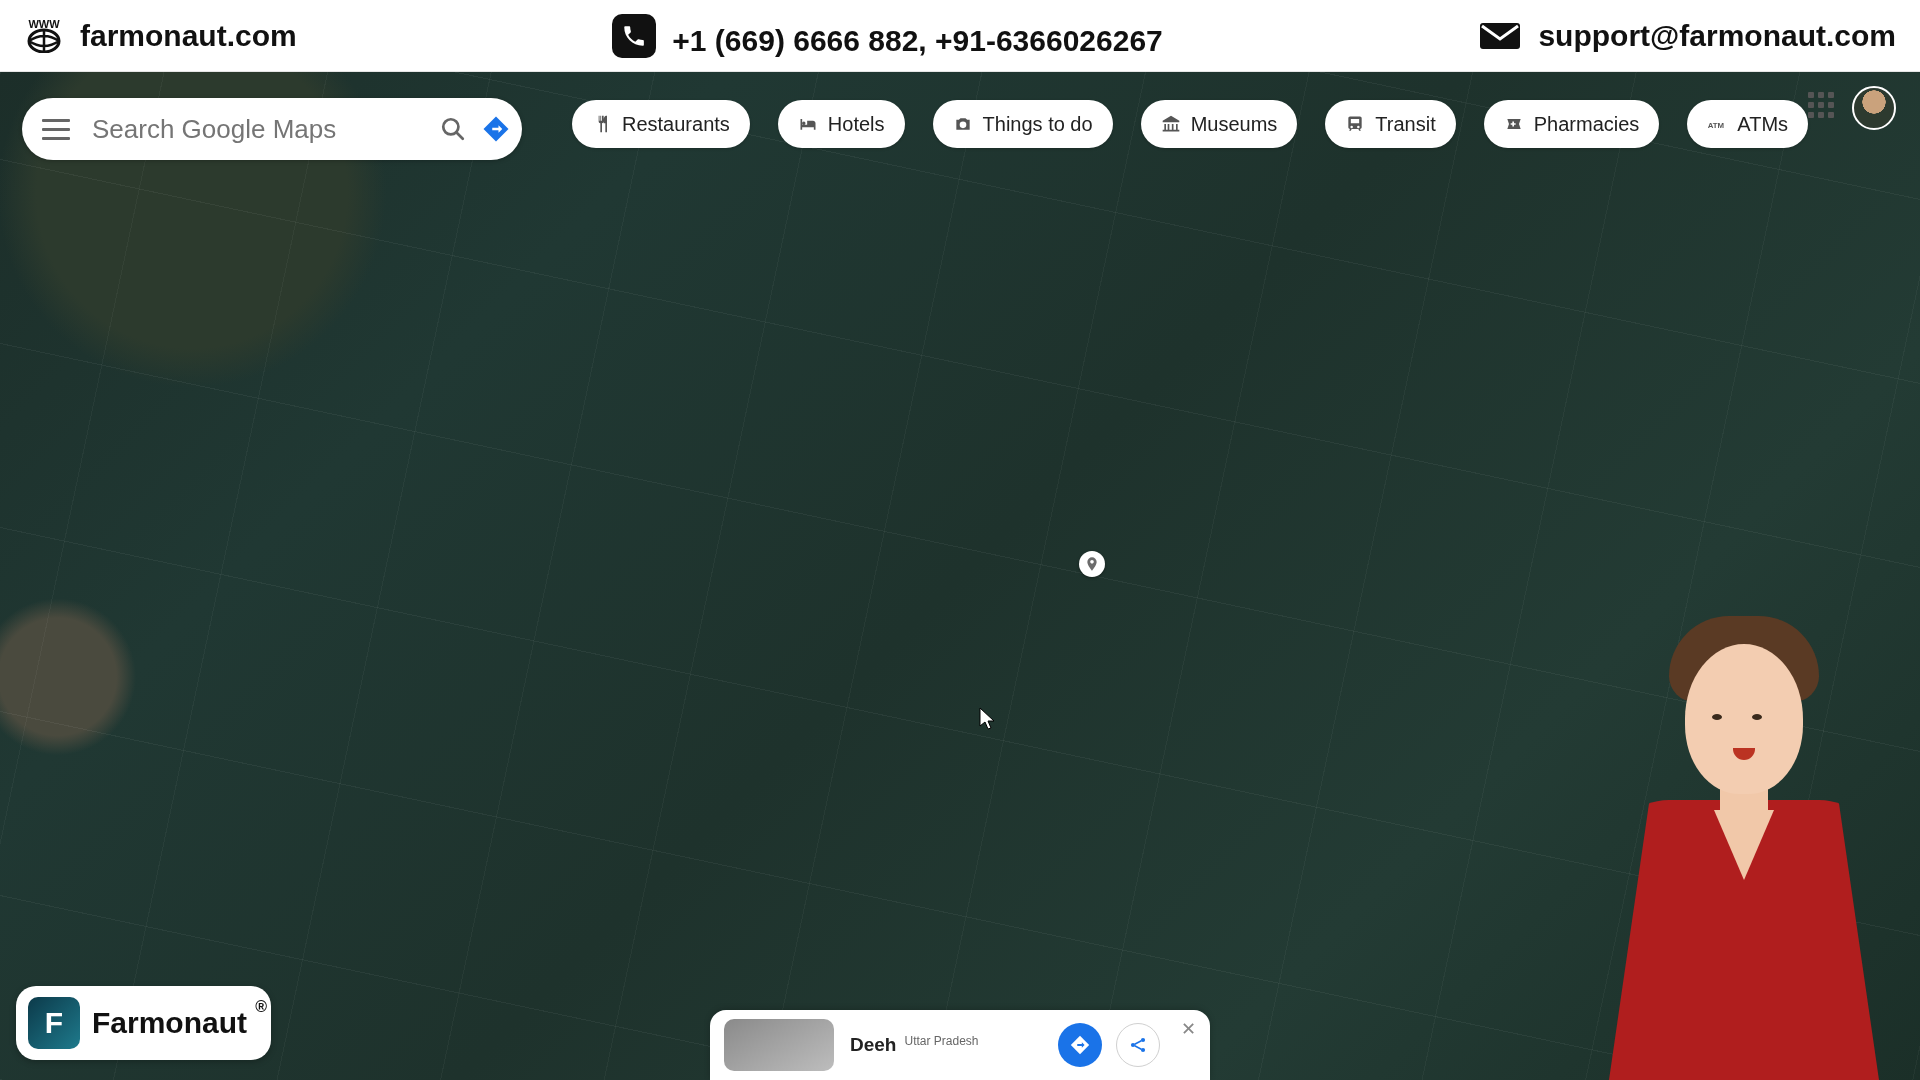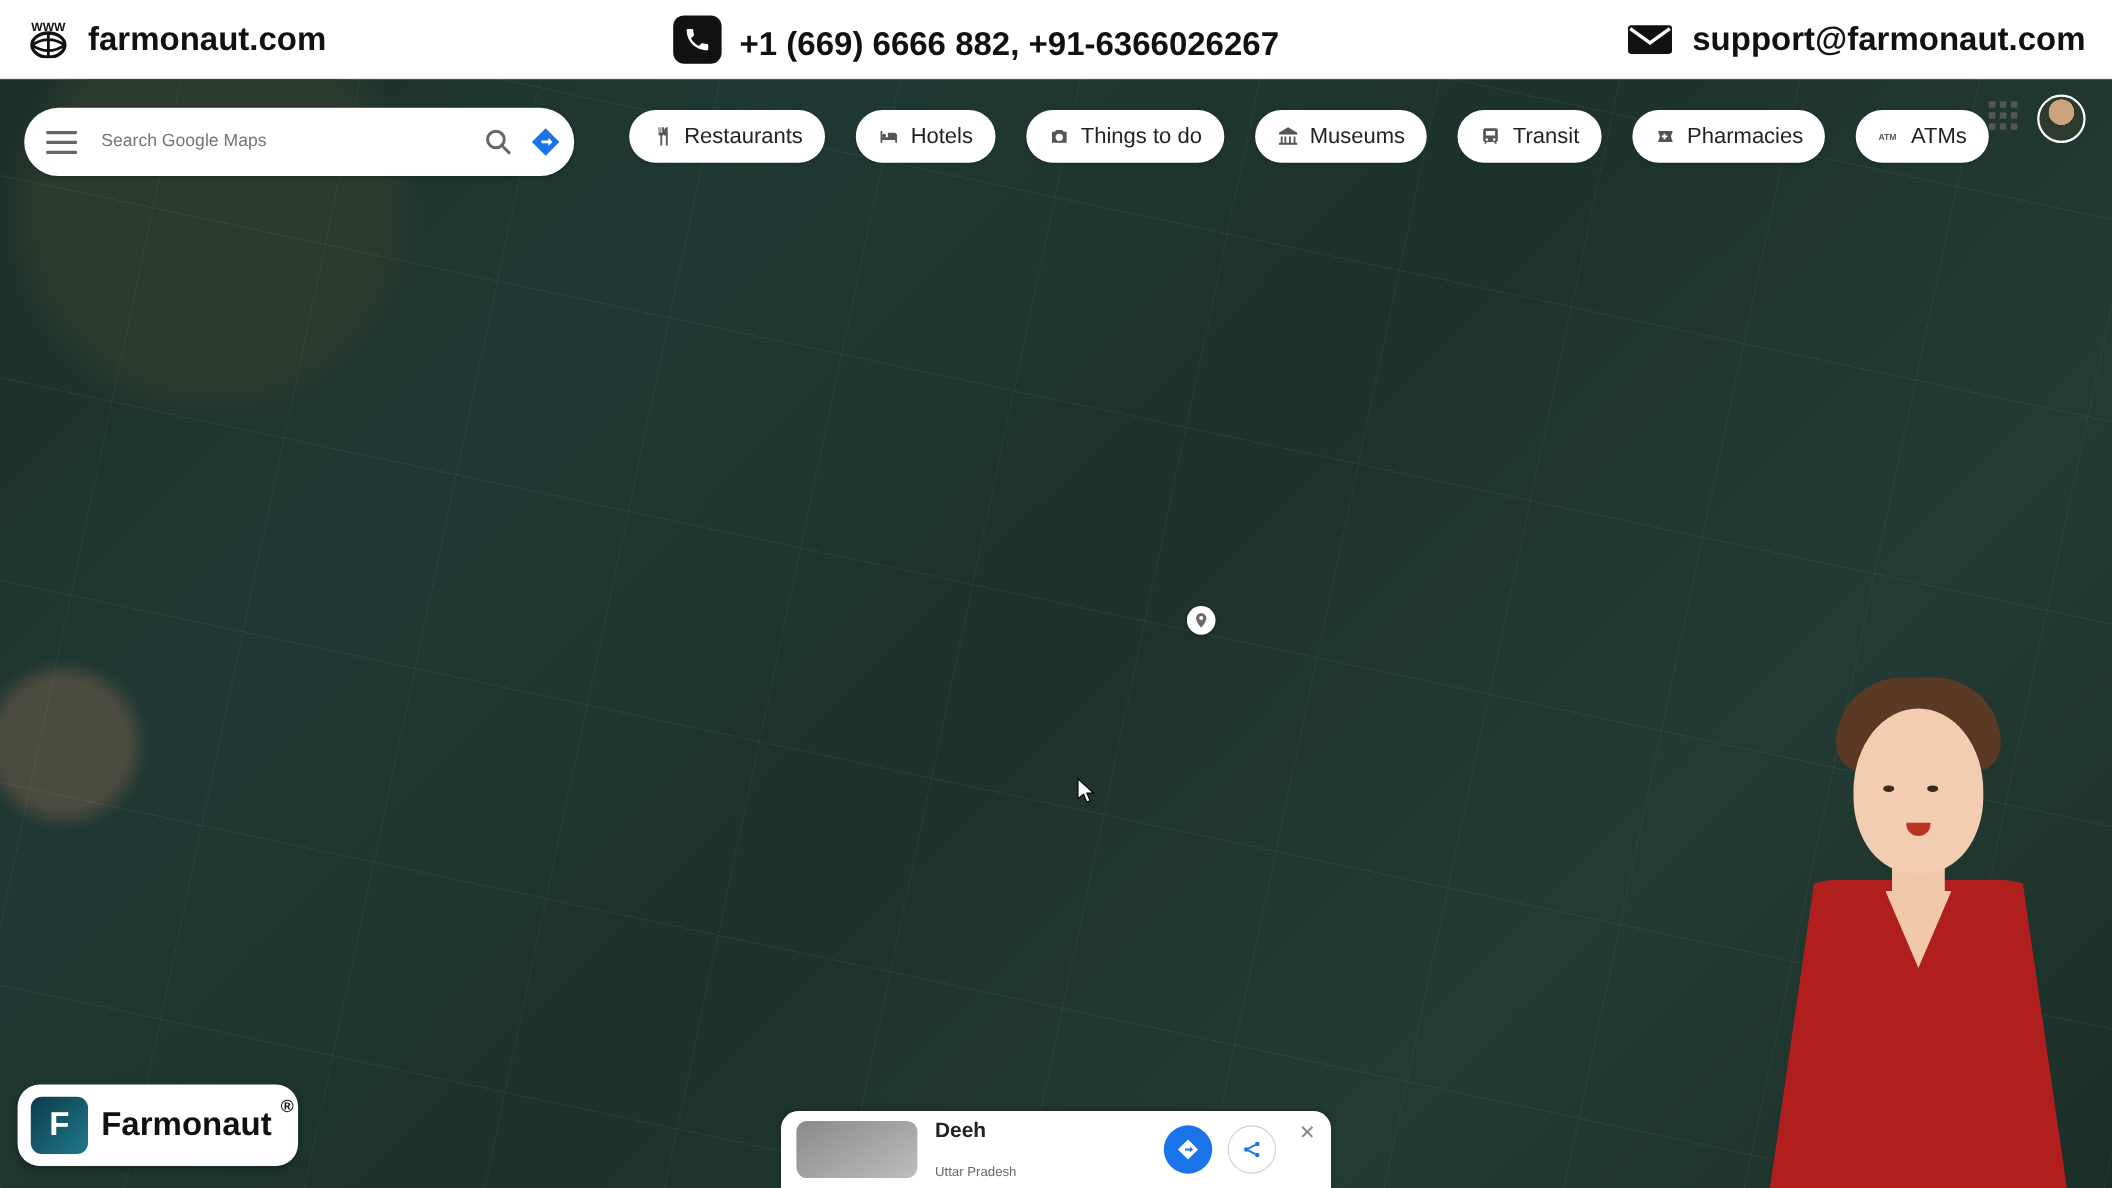--- a/index.html
+++ b/index.html
@@ -60,21 +60,21 @@
     box-shadow: 0 1px 4px rgba(0,0,0,0.25);
   }
   .menu-icon {
     width: 28px; height: 28px;
     display: flex; flex-direction: column; justify-content: center; gap: 6px;
     margin-right: 22px; margin-left: 6px;
   }
   .menu-icon div { height: 3px; background: #666; border-radius: 1px; }
   .search-input {
     flex: 1; border: none; outline: none;
-    font-size: 16px; color: #666; background: transparent;
+    font-size: 26px; color: #666; background: transparent;
   }
   .search-btn { color: #666; margin: 0 12px; display:flex; }
   .directions-btn {
     width: 36px; height: 36px;
     display: flex; align-items: center; justify-content: center;
     color: #1a73e8;
   }
 
   
   .chip-row {
@@ -151,21 +151,21 @@
     background: #fff;
     border-radius: 16px 16px 0 0;
     box-shadow: 0 -1px 6px rgba(0,0,0,0.2);
     display: flex; align-items: center;
     padding: 10px 14px; gap: 16px;
   }
   .place-thumb {
     width: 110px; height: 52px; border-radius: 10px;
     background: linear-gradient(150deg, #8a8a8a 0%, #bdbdbd 100%);
   }
-  .place-info { flex: 1; display:flex; flex-direction:column; gap:18px; }
+  .place-info { flex: 1; display:flex; gap:8px; }
   .place-title { font-size: 19px; font-weight: 700; color: #222; }
   .place-subtitle { font-size: 12px; color: #666; }
   .place-actions { display: flex; gap: 14px; margin-right: 36px; }
   .circle-btn {
     width: 44px; height: 44px; border-radius: 50%;
     display: flex; align-items: center; justify-content: center;
     border: 1px solid #d0d0d0;
   }
   .circle-btn.primary { background: #1a73e8; border: none; color: #fff; }
   .close-x {

